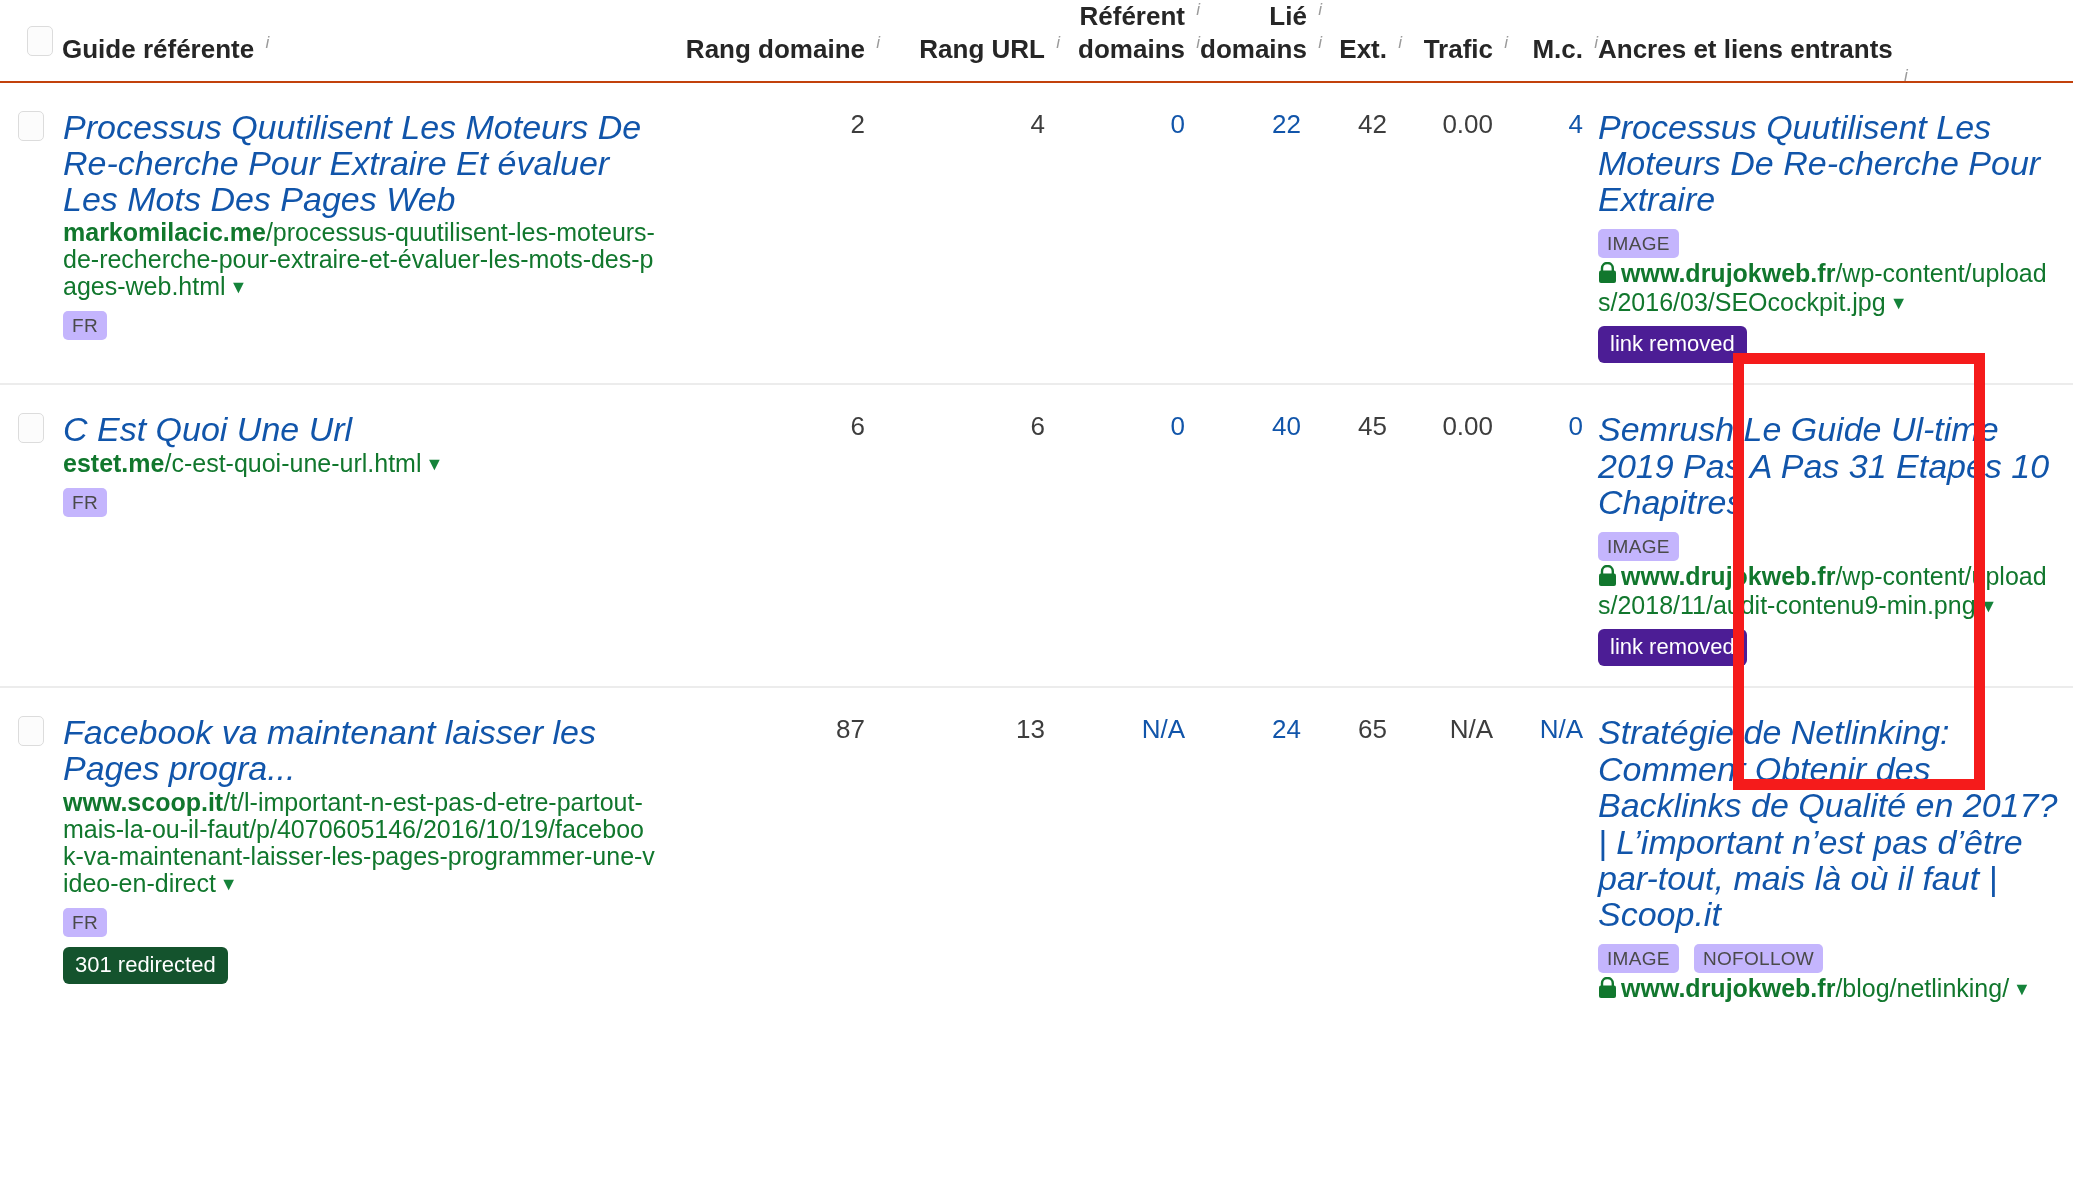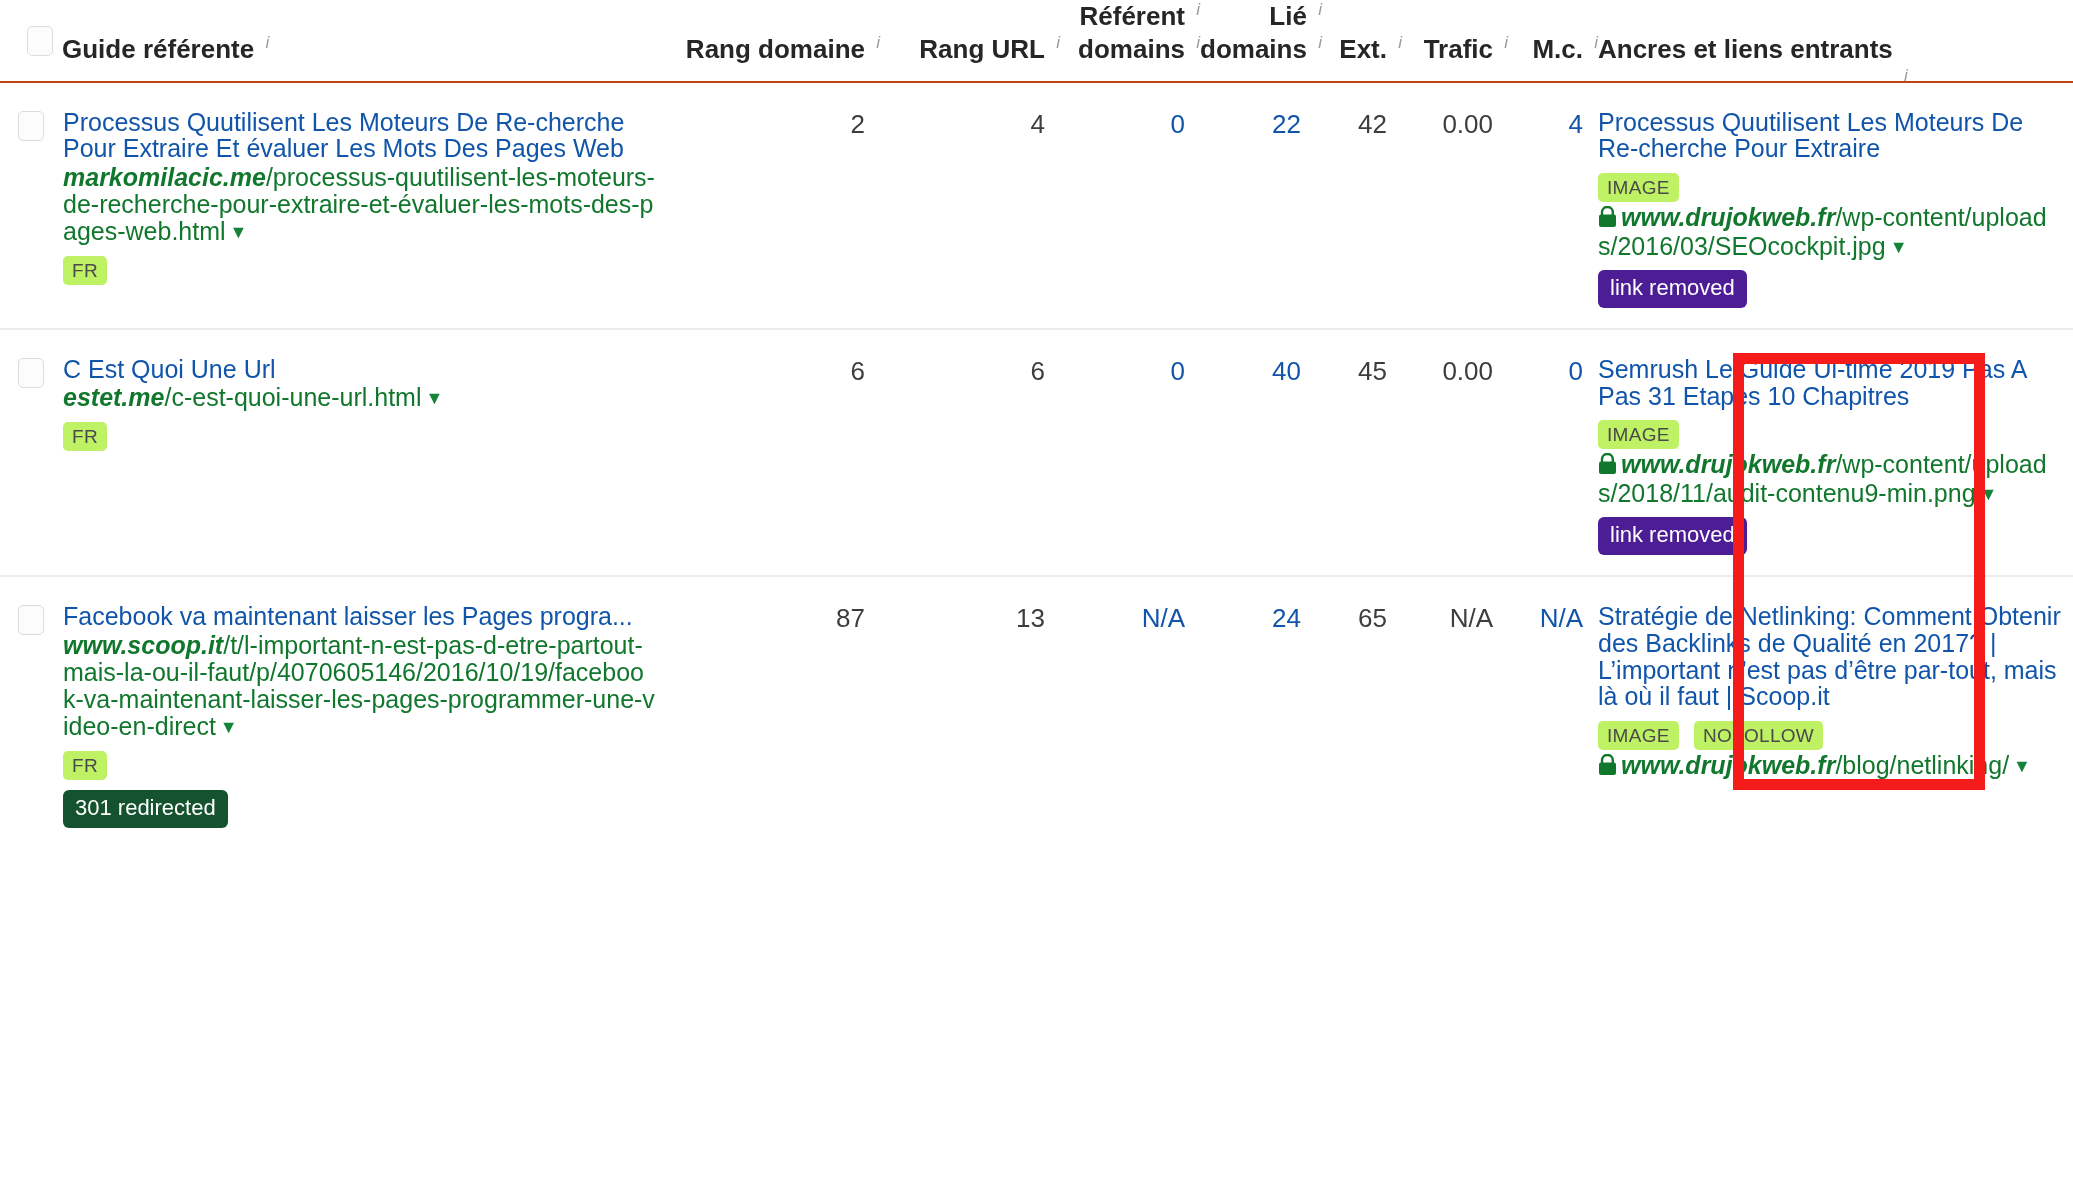--- a/index.html
+++ b/index.html
@@ -95,52 +95,53 @@
     font-size: 26px;
     white-space: nowrap;
   }
   td.num.link { color: #1155aa; }
 
   td.page { padding-right: 26px; }
   td.anchors { padding-left: 0px; padding-right: 10px; }
 
   .ttl {
     color: #1155aa;
-    font-size: 25px;
+    font-size: 34px;
     line-height: 1.06;
     word-break: break-word;
     display: block;
     margin-bottom: 2px;
+    font-style: italic;
   }
   .url {
     color: #11772d;
     font-size: 25px;
     line-height: 1.08;
     word-break: break-all;
     display: block;
     margin-top: 2px;
   }
-  .url .dom { font-weight: bold; font-style: italic; }
+  .url .dom { font-weight: bold; }
   .caret {
     color: #15833a;
     font-size: 18px;
     display: inline-block;
     margin-left: 4px;
     vertical-align: 2px;
   }
   .lock {
     display: inline-block;
     vertical-align: -2px;
     margin-right: 4px;
   }
 
   .tags { margin-top: 10px; line-height: 1; }
   .tag {
     display: inline-block;
-    background: #bef264;
+    background: #c4b5fd;
     color: #4a4a4a;
     font-size: 19px;
     padding: 5px 9px 5px 9px;
     border-radius: 5px;
     letter-spacing: 0.3px;
     margin-right: 8px;
   }
   .tag.lang { letter-spacing: 0.5px; }
   .badge-red {
     display: inline-block;

